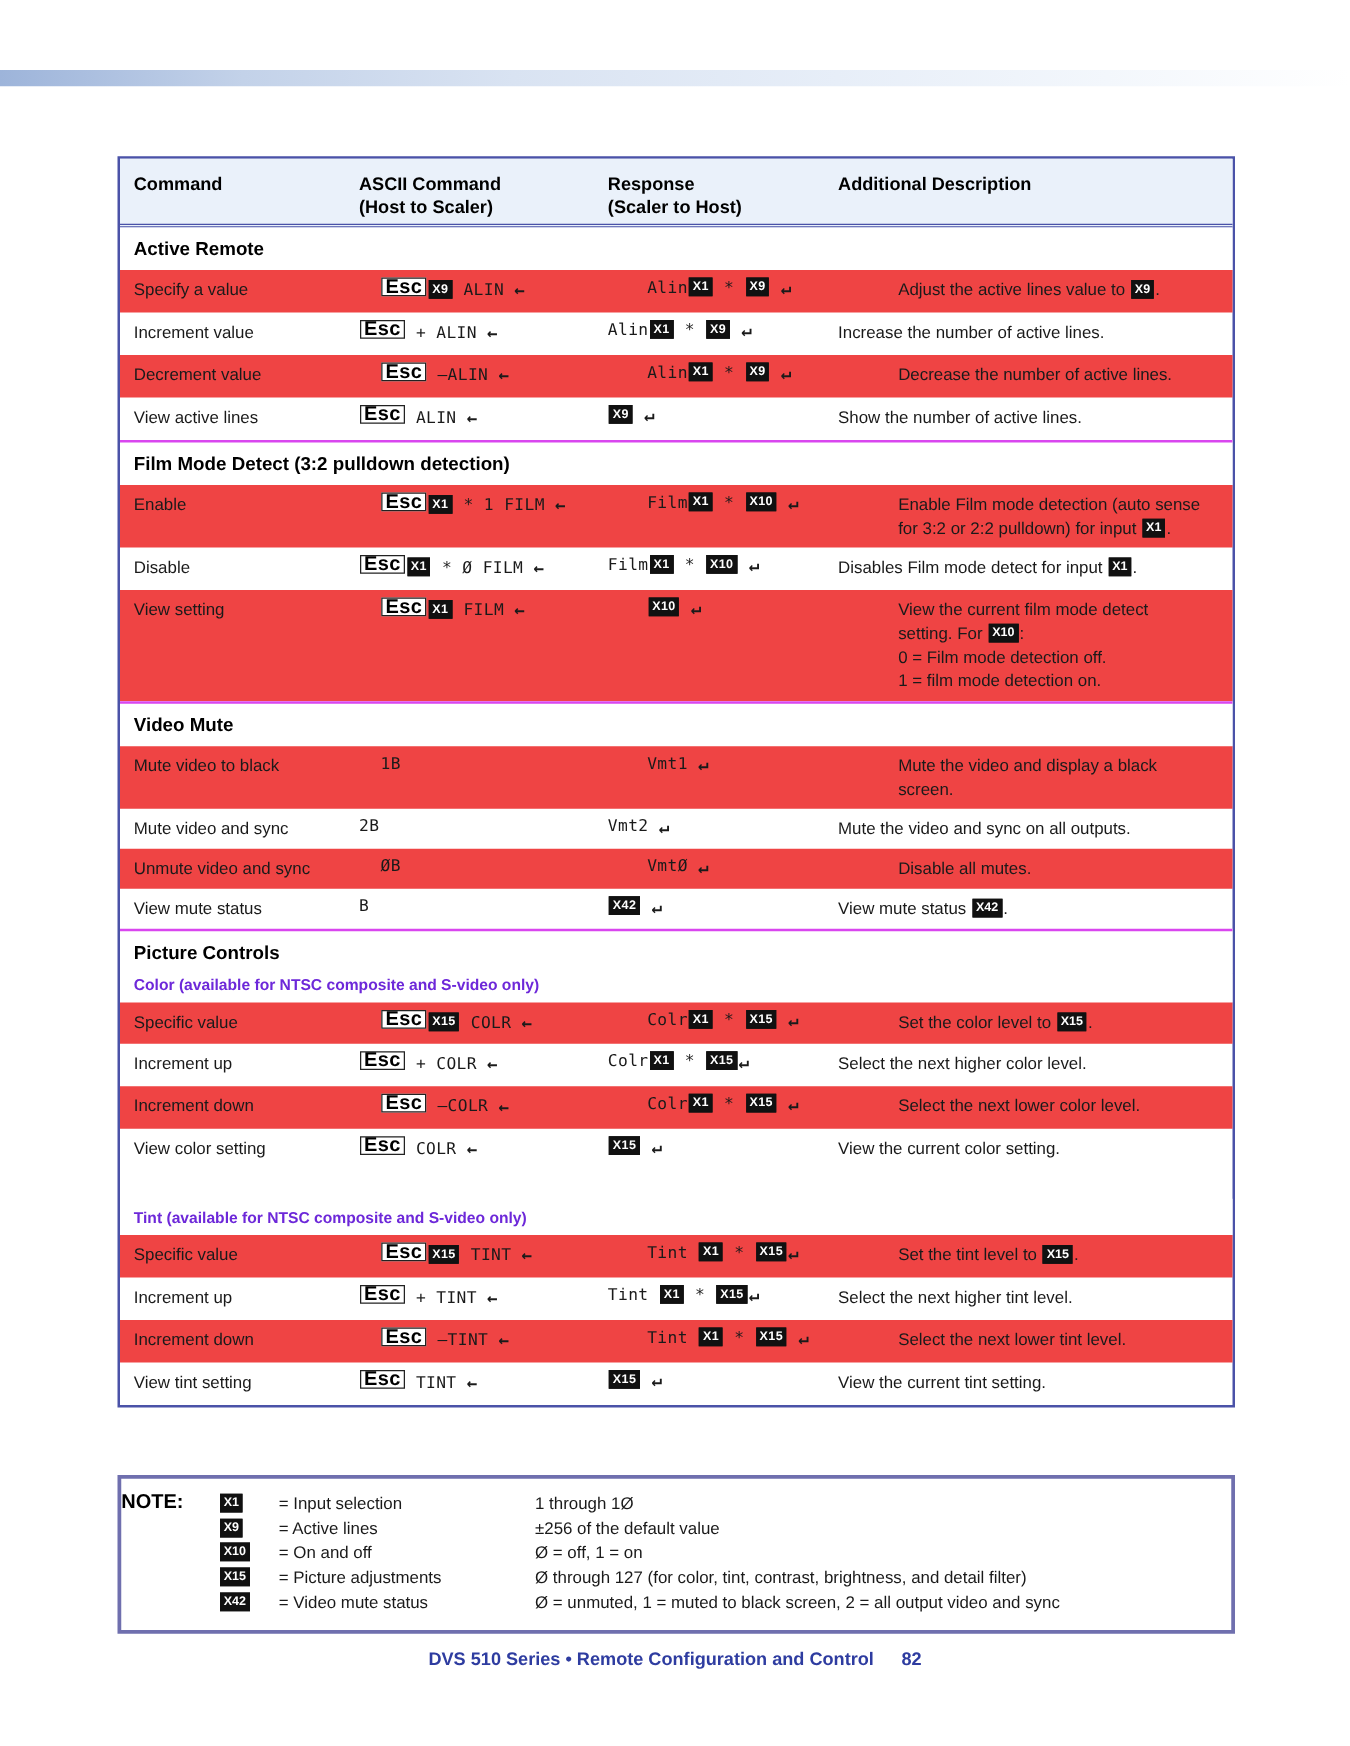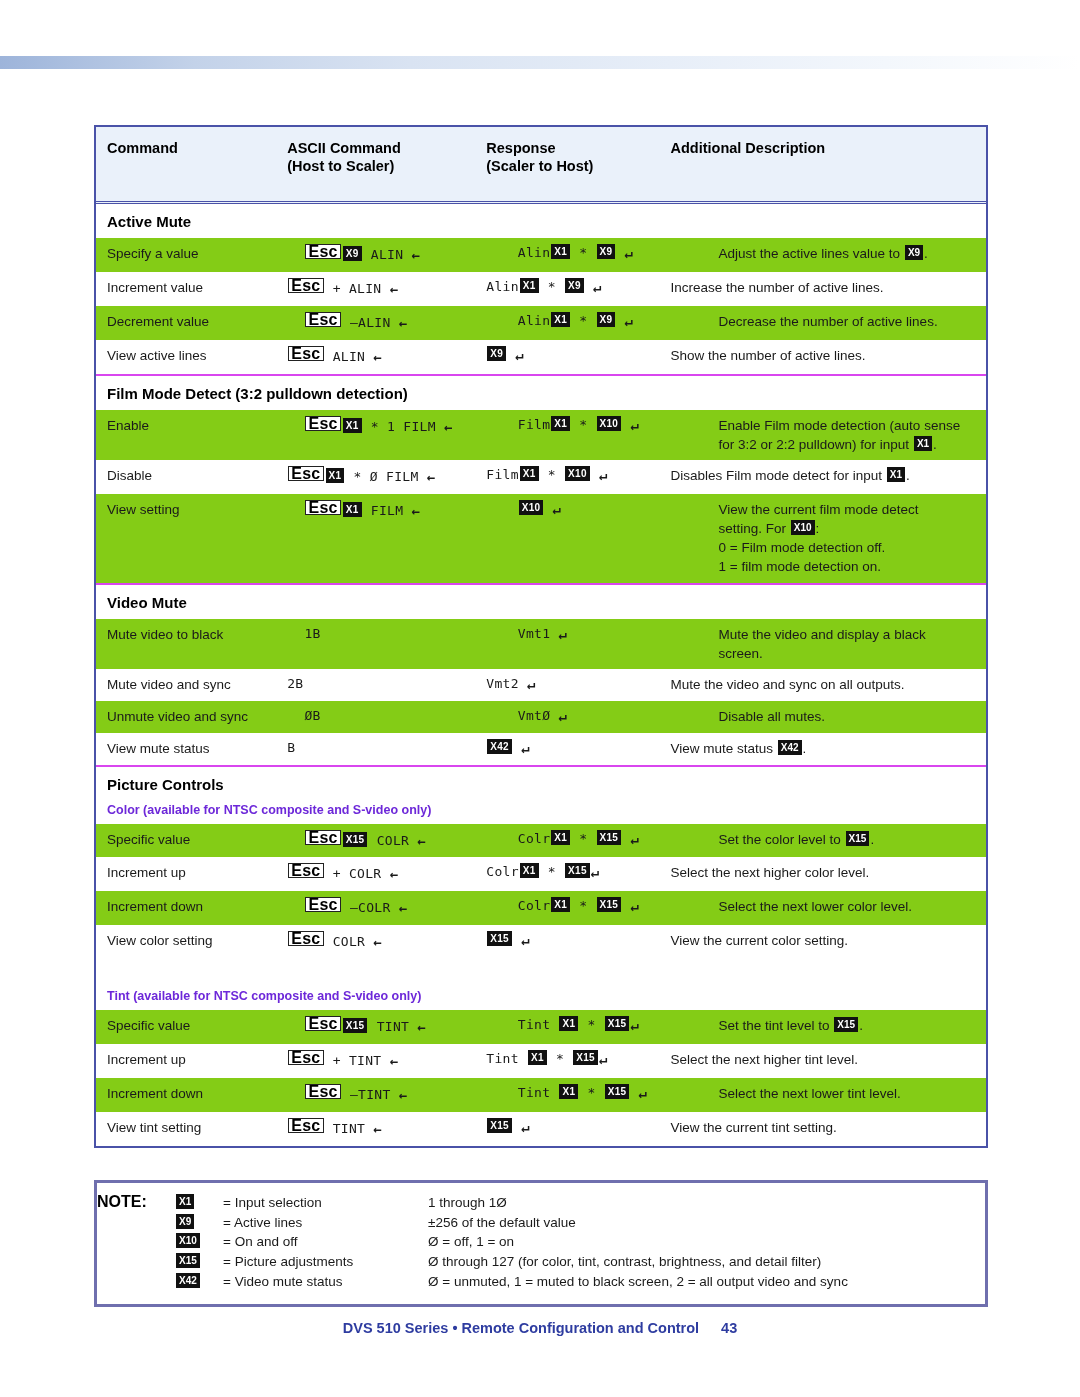--- a/index.html
+++ b/index.html
@@ -21,21 +21,21 @@
   .cmd-table {
     position: absolute; left: 94px; top: 125px; width: 894px;
     border: 2px solid #4a52a8;
     background: #ffffff;
   }
 
   .thead {
     display: flex;
     background: #eaf1fa;
     border-bottom: 3px double #4a52a8;
-    padding: 12px 0 26px 0;
+    padding: 12px 0 4px 0;
   }
   .thead .th {
     font-weight: bold; font-size: 14.5px; color: #000;
     line-height: 1.25; padding-right: 8px;
   }
   .c1 { width: 192px; padding-left: 11px; }
   .c2 { width: 200px; }
   .c3 { width: 185px; }
   .c4 { width: 317px; }
 
@@ -53,21 +53,21 @@
   }
 
   .row {
     display: flex;
     align-items: flex-start;
     padding: 6px 0 6px 0;
     font-size: 13.5px;
     color: #1a1a1a;
     line-height: 1.42;
   }
-  .row.alt { background: #84cc16; gap: 44px; }
+  .row.alt { background: #ef4444; gap: 44px; }
   .row .cell { padding-right: 10px; }
   .row .c1 { padding-left: 11px; }
 
   .mono {
     font-family: "DejaVu Sans Mono", monospace;
     font-size: 13px;
     letter-spacing: 0.3px;
     white-space: nowrap;
   }
 
@@ -146,21 +146,21 @@
       </div>
       <div class="th c3">
         <div>Response</div>
         <div>(Scaler to Host)</div>
       </div>
       <div class="th c4">
         <div>Additional Description</div>
       </div>
     </div>
 
-    <div class="section-head first">Active Mute</div>
+    <div class="section-head first">Active Remote</div>
 
     <div class="row alt">
       <div class="cell c1">Specify a value</div>
       <div class="cell c2 mono"><span class="kbd">Esc</span><span class="var">X9</span> <span>ALIN</span> <span class="arrow-l">←</span></div>
       <div class="cell c3 mono"><span>Alin</span><span class="var">X1</span> <span>*</span> <span class="var">X9</span> <span class="ret">↵</span></div>
       <div class="cell c4"><span>Adjust the active lines value to </span><span class="var">X9</span><span>.</span></div>
     </div>
 
     <div class="row">
       <div class="cell c1">Increment value</div>
@@ -344,16 +344,16 @@
           <div class="nl-def">= Video mute status</div>
           <div class="nl-val">Ø = unmuted, 1 = muted to black screen, 2 = all output video and sync</div>
         </div>
 
 
       </div>
     </div>
   </div>
 
   <div class="footer">
-    <span>DVS 510 Series • Remote Configuration and Control</span><span class="pg">43</span>
+    <span>DVS 510 Series • Remote Configuration and Control</span><span class="pg">82</span>
   </div>
 
 </div>
 
 </body></html>

